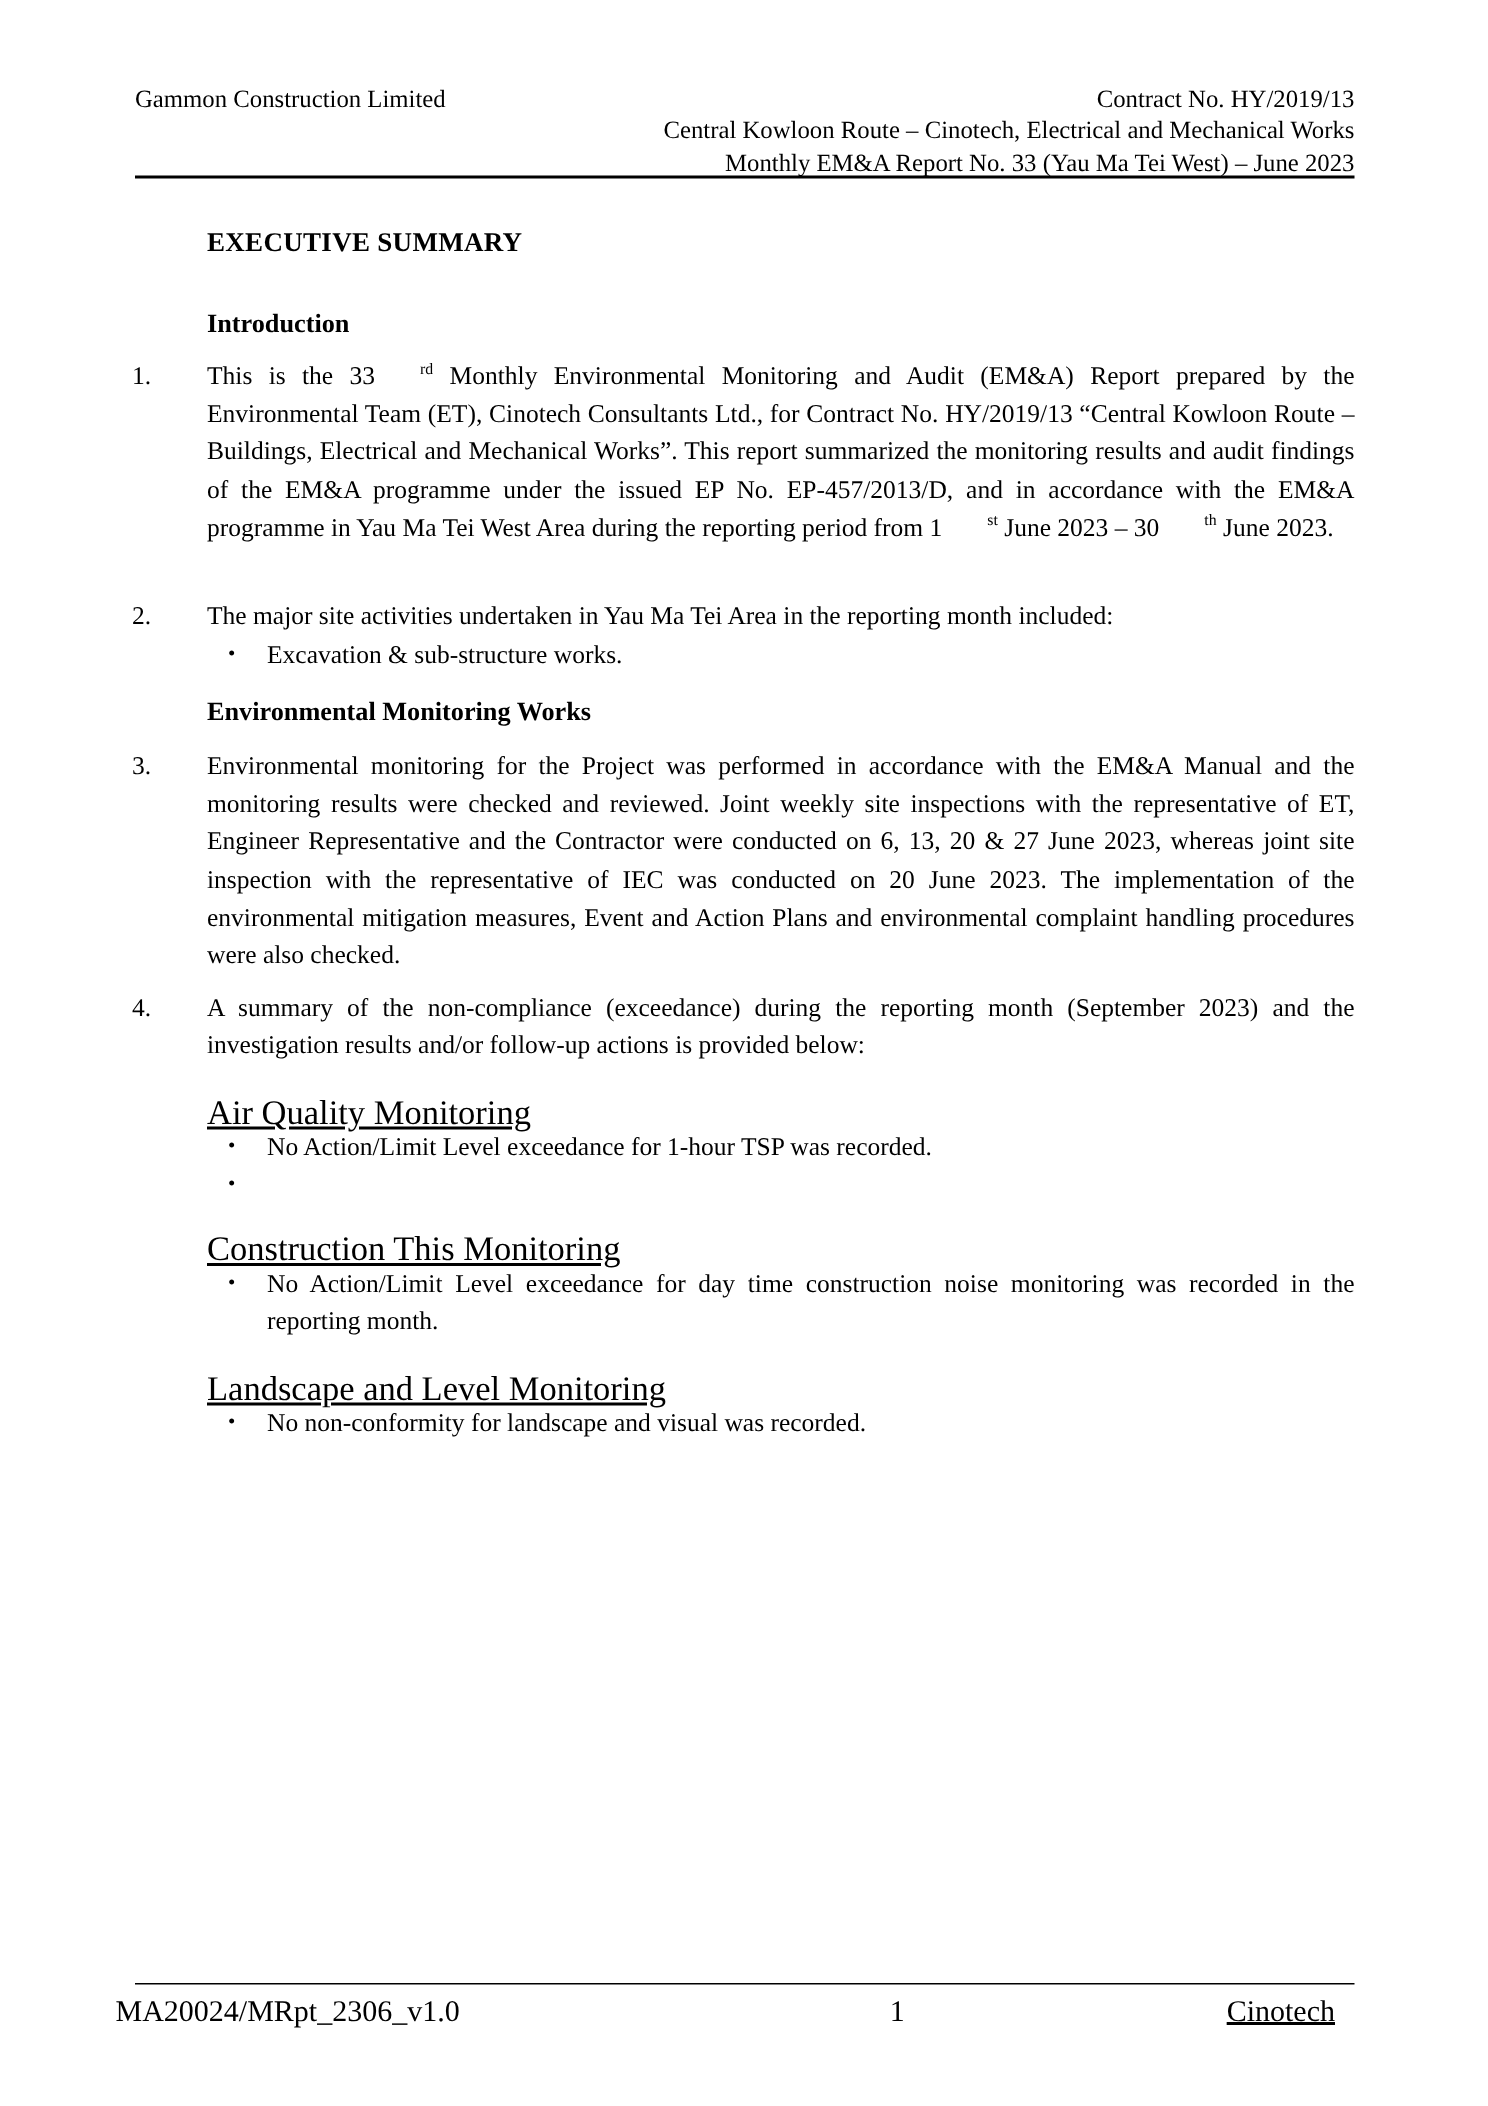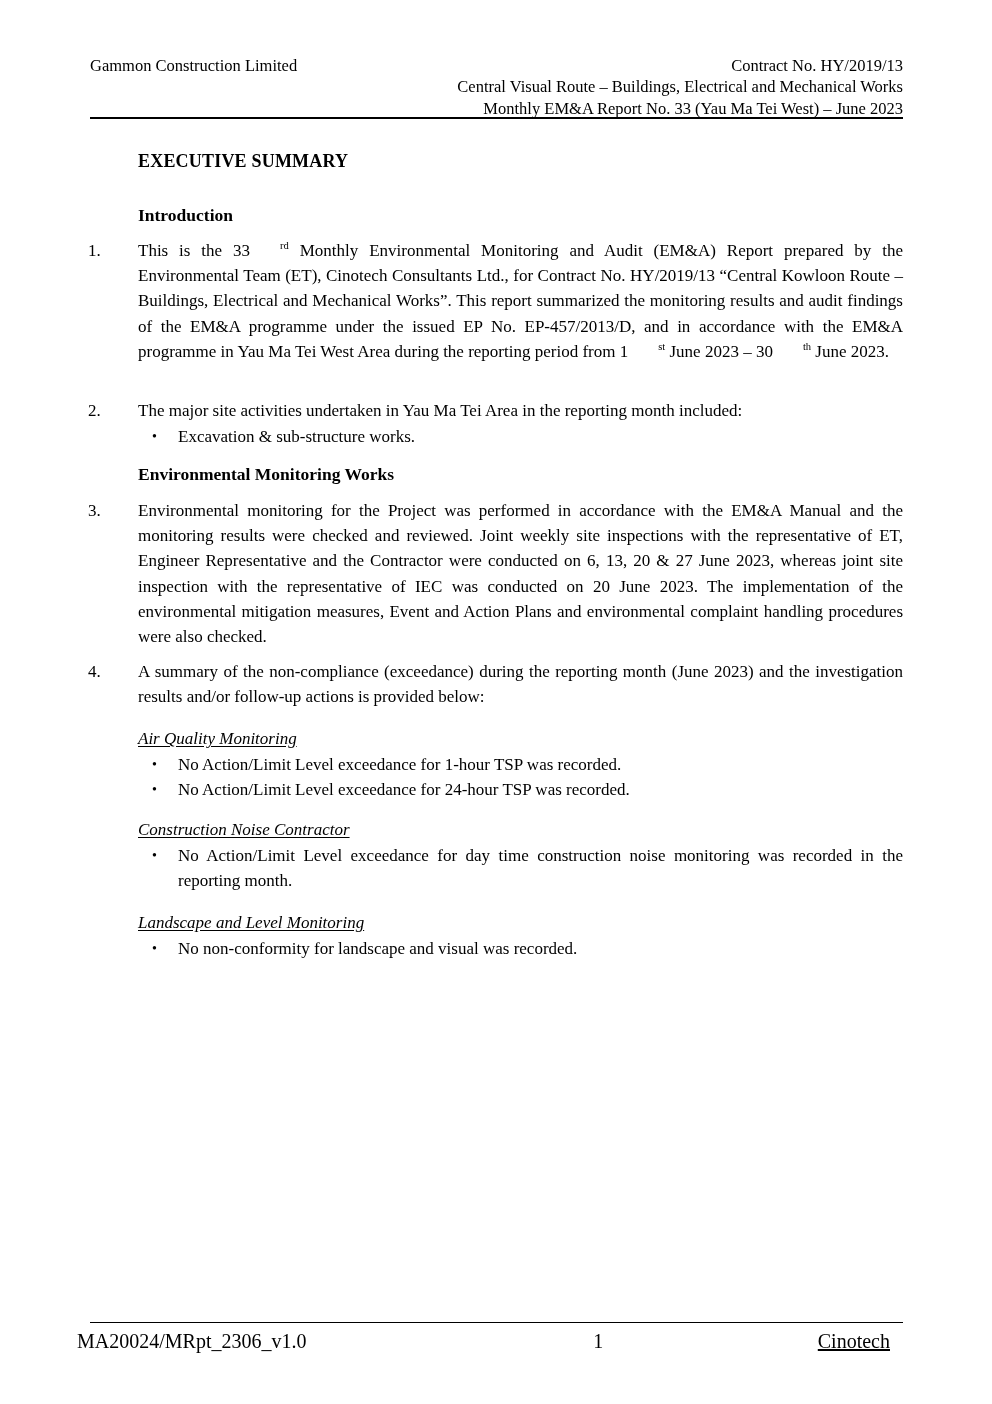--- a/index.html
+++ b/index.html
@@ -145,22 +145,21 @@
 
   .b-activities { top: 424px; }
   .b-air        { top: 752px; }
   .b-noise      { top: 843px; width: 751px; }
   .b-landscape  { top: 936px; }
 
   
   .sub-head {
     position: absolute;
     left: 138px;
-    font-size: 17px;
-    font-style: italic;
+    font-size: 23px;
     text-decoration: underline;
     text-underline-offset: 2px;
   }
   .sh-air       { top: 729px; }
   .sh-noise     { top: 820px; }
   .sh-landscape { top: 913px; }
 
   
   .footer-rule {
     position: absolute;
@@ -187,21 +186,21 @@
 </head>
 <body>
 
 <div class="page">
 
   <div class="doc-header">
     <div class="hdr-row1">
       <span class="hdr-company">Gammon Construction Limited</span>
       <span class="hdr-contract">Contract No. HY/2019/13</span>
     </div>
-    <div class="hdr-row2">Central Visual Route – Buildings, Electrical and Mechanical Works</div>
+    <div class="hdr-row2">Central Kowloon Route – Cinotech, Electrical and Mechanical Works</div>
     <div class="hdr-row3">Monthly EM&amp;A Report No. 33 (Yau Ma Tei West) – June 2023</div>
   </div>
   <div class="header-rule"></div>
 
   <div class="content">
 
     <div class="h1-title">EXECUTIVE SUMMARY</div>
 
     <div class="h2-title h2-intro">Introduction</div>
 
@@ -224,36 +223,35 @@
 
     <div class="h2-title h2-emw">Environmental Monitoring Works</div>
 
     <div class="para p3">
       <span class="num">3.</span>
       <div class="body">Environmental monitoring for the Project was performed in accordance with the EM&amp;A Manual and the monitoring results were checked and reviewed.  Joint weekly site inspections with the representative of ET, Engineer Representative and the Contractor were conducted on 6, 13, 20 &amp; 27 June 2023, whereas joint site inspection with the representative of IEC was conducted on 20 June 2023. The implementation of the environmental mitigation measures, Event and Action Plans and environmental complaint handling procedures were also checked.</div>
     </div>
 
     <div class="para p4">
       <span class="num">4.</span>
-      <div class="body">A summary of the non-compliance (exceedance) during the reporting month (June 2023) and the investigation results and/or follow-up actions is provided below:</div>
+      <div class="body">A summary of the non-compliance (exceedance) during the reporting month (September 2023) and the investigation results and/or follow-up actions is provided below:</div>
     </div>
 
     <div class="sub-head sh-air">Air Quality Monitoring</div>
     <ul class="bullets b-air">
       <li>
         <span class="dot">•</span>
         <span>No Action/Limit Level exceedance for 1-hour TSP was recorded.</span>
       </li>
       <li>
         <span class="dot">•</span>
-        <span>No Action/Limit Level exceedance for 24-hour TSP was recorded.</span>
-      </li>
-    </ul>
-
-    <div class="sub-head sh-noise">Construction Noise Contractor</div>
+      </li>
+    </ul>
+
+    <div class="sub-head sh-noise">Construction This Monitoring</div>
     <ul class="bullets b-noise">
       <li class="justify">
         <span class="dot">•</span>
         <span>No Action/Limit Level exceedance for day time construction noise monitoring was recorded in the reporting month.</span>
       </li>
     </ul>
 
     <div class="sub-head sh-landscape">Landscape and Level Monitoring</div>
     <ul class="bullets b-landscape">
       <li>

